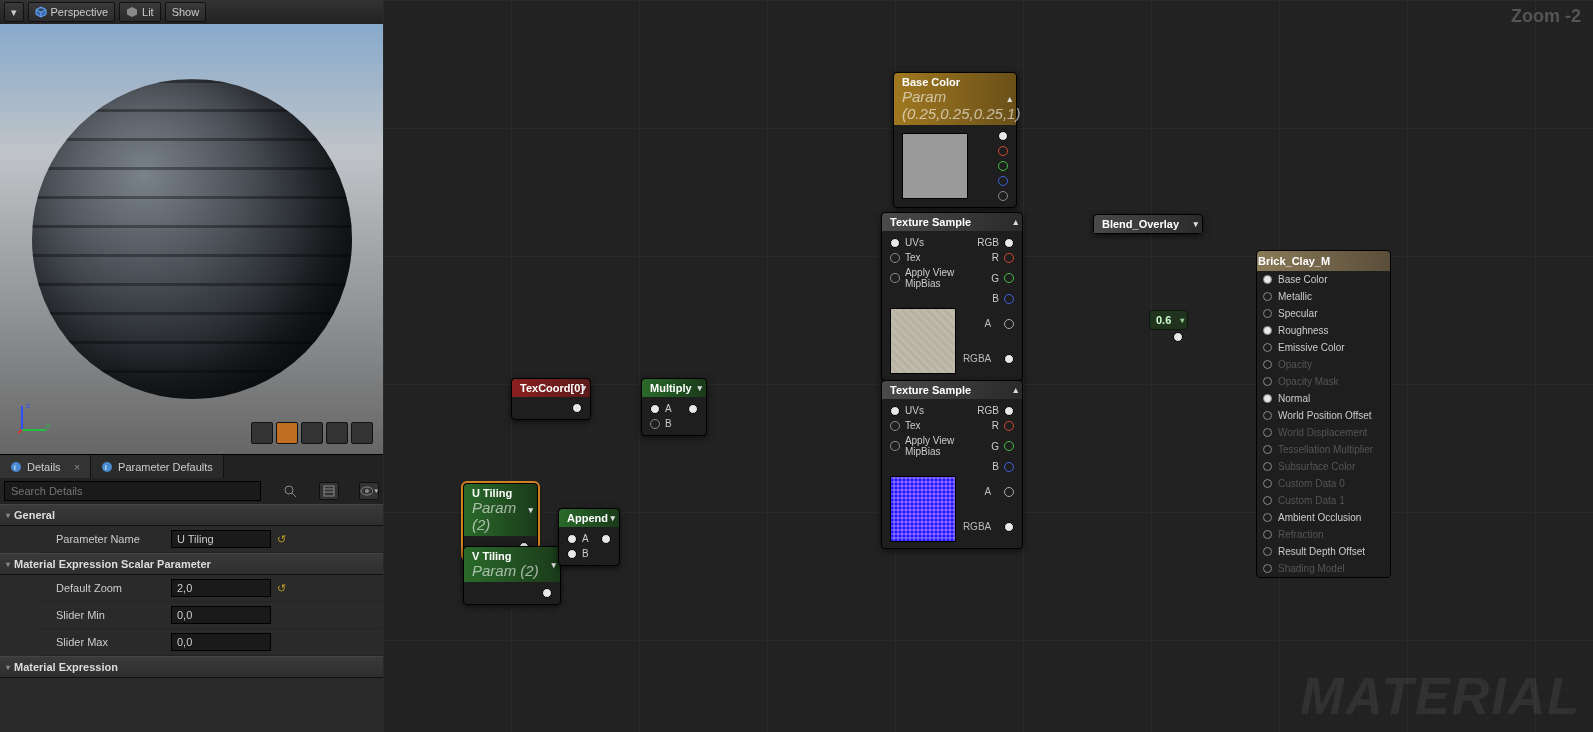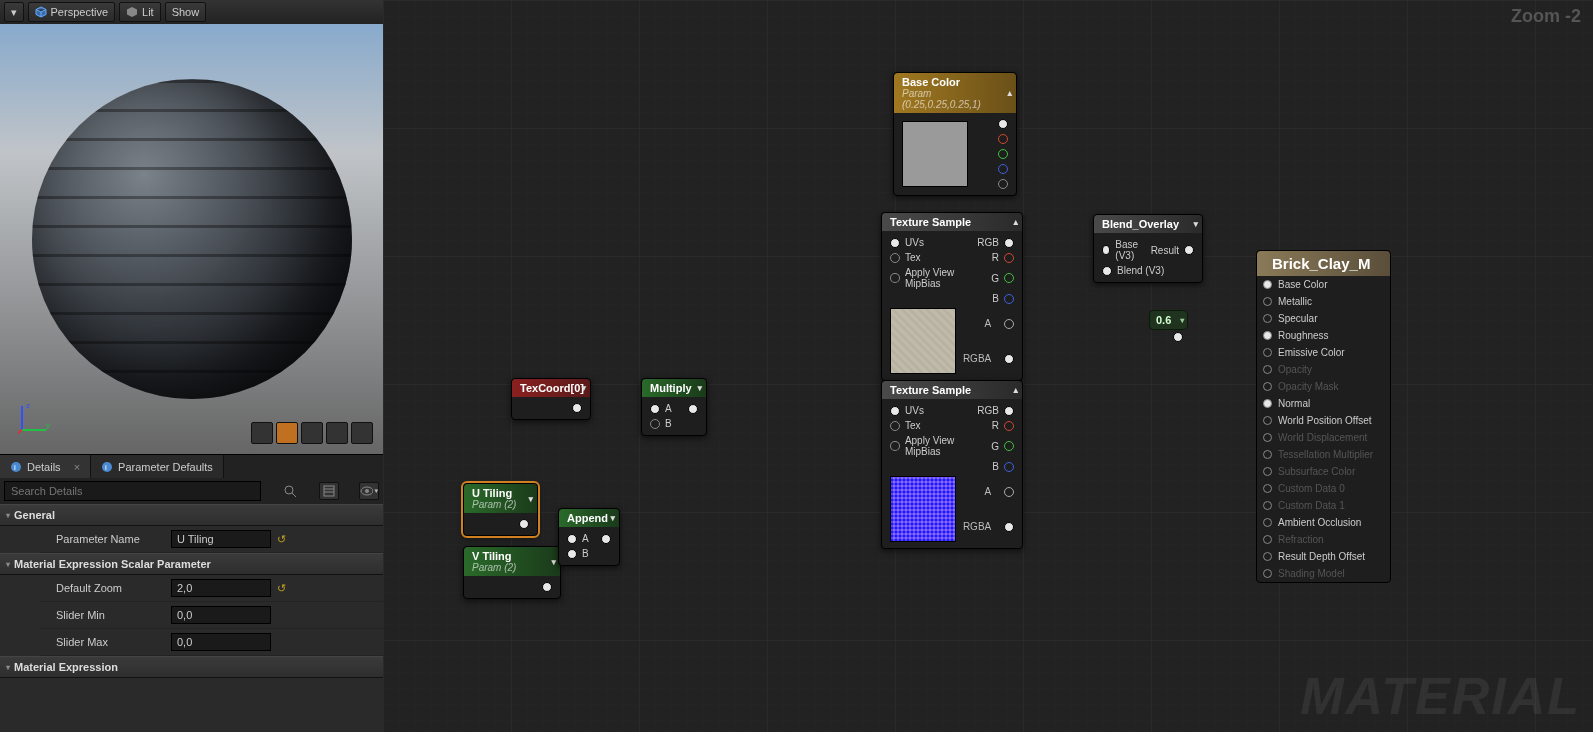--- a/index.html
+++ b/index.html
@@ -43,21 +43,21 @@
    linear-gradient(#242424 1px, transparent 1px),
    linear-gradient(90deg,#242424 1px, transparent 1px);
   background-size: 128px 128px, 128px 128px, 16px 16px, 16px 16px;
 }
 .zoom-label { position:absolute; top:6px; right:12px; font-size:18px; color:#555; font-weight:600; }
 .watermark { position:absolute; right:12px; bottom:6px; font-size:52px; font-weight:700; color:rgba(255,255,255,.07); letter-spacing:2px; font-style:italic; }
 
 
 .node { position:absolute; background:#1e1e1e; border:1px solid #000; border-radius:4px; box-shadow: 0 2px 6px rgba(0,0,0,.6); }
 .node-hdr { padding:3px 18px 3px 8px; border-radius:4px 4px 0 0; font-size:11px; color:#fff; font-weight:600; position:relative; }
-.node-hdr .sub { font-size:10px; font-weight:400; color:rgba(255,255,255,.6); font-style:italic; }
+.node-hdr .sub { font-size:15px; font-weight:400; color:rgba(255,255,255,.6); font-style:italic; }
 .node-hdr .tri { position:absolute; right:4px; top:50%; transform:translateY(-50%); font-size:9px; color:#ddd; }
 .node-body { padding:4px; }
 .node-row { display:flex; justify-content:space-between; align-items:center; padding:2px 4px; font-size:10px; color:#ccc; }
 .pin { width:10px; height:10px; border-radius:50%; border:1px solid #000; display:inline-block; }
 .pin.white { background:#e8e8e8; }
 .pin.hollow { background:transparent; border:1px solid #888; }
 .pin.red { background:transparent; border:1px solid #d04830; }
 .pin.green { background:transparent; border:1px solid #40c040; }
 .pin.blue { background:transparent; border:1px solid #4060e0; }
 .pin.grey { background:transparent; border:1px solid #aaa; }
@@ -71,21 +71,21 @@
 .hdr-grey { background:linear-gradient(90deg,#4a4a4a,#2a2a2a); }
 .hdr-yellow { background:linear-gradient(90deg,#a07820,#6a5018); color:#fff; }
 
 .swatch-big { width:66px; height:66px; background:#9a9a9a; border:1px solid #000; margin:4px; }
 .tex-thumb { width:66px; height:66px; border:1px solid #000; margin:2px 4px; }
 .tex-gray { background: repeating-linear-gradient(45deg,#c0baaa,#c0baaa 3px,#b8b2a2 3px,#b8b2a2 6px); }
 .tex-blue { background: radial-gradient(circle,#3a30ff,#0a00c0); filter: contrast(1.5); background-image: repeating-linear-gradient(0deg,#2020ff 0 2px,#5040ff 2px 4px),repeating-linear-gradient(90deg,#2020ff 0 2px,#5040ff 2px 4px); background-blend-mode: screen; }
 
 
 .result-node { position:absolute; background:#1e1e1e; border:1px solid #000; border-radius:4px; width:135px; }
-.result-hdr { padding:4px 15px; background:linear-gradient(90deg,#8a7a58,#5a4e3a); color:#fff; font-size:15px; font-weight:600; border-radius:4px 4px 0 0; }
+.result-hdr { padding:4px 1px; background:linear-gradient(90deg,#8a7a58,#5a4e3a); color:#fff; font-size:11px; font-weight:600; border-radius:4px 4px 0 0; }
 .result-row { display:flex; align-items:center; gap:6px; padding:3px 6px; font-size:10px; color:#ccc; }
 .result-row.disabled { color:#555; }
 .result-row .rpin { width:9px; height:9px; border-radius:50%; border:1px solid #888; }
 .result-row.connected .rpin { background:#e8e8e8; }
 
 .const-node { position:absolute; background:#1f331f; border:1px solid #0a1a0a; border-radius:4px; padding:3px 16px 3px 6px; color:#d0ffd0; font-size:11px; font-weight:600; display:flex; align-items:flex-start; gap:4px; }
 .const-node .tri { position:absolute; right:3px; top:50%; transform:translateY(-50%); font-size:8px; color:#9c9; }
 .const-out { position:absolute; display:flex; align-items:center; }
 
 .wires { position:absolute; inset:0; pointer-events:none; }
@@ -416,38 +416,20 @@
         <div style="flex:1;display:flex;flex-direction:column;justify-content:space-around;align-items:flex-end;padding-right:4px">
           <span class="out-side" style="font-size:10px"><span>A</span>&nbsp;<span class="pin grey"></span></span>
           <span class="out-side" style="font-size:10px"><span>RGBA</span>&nbsp;<span class="pin white"></span></span>
         </div>
       </div>
     </div>
   </div>
 
   <div class="node" style="left:710px;top:214px;width:110px">
     <div class="node-hdr hdr-grey"><span>Blend_Overlay</span><span class="tri">▾</span></div>
-    <div class="node-body">
-      <div class="node-row">
-          <span class="in-side">
-            <span class="pin white"></span>
-            <span>Base (V3)</span>
-          </span>
-          <span class="out-side">
-            <span>Result</span>
-            <span class="pin white"></span>
-          </span>
-        </div>
-      <div class="node-row">
-          <span class="in-side">
-            <span class="pin white"></span>
-            <span>Blend (V3)</span>
-          </span>
-        </div>
-    </div>
   </div>
 
   <div class="const-node" style="left:766px;top:310px">
     <span>0.6</span>
       <span class="tri">▾</span>
   </div>
   <div class="const-out" style="left:790px;top:332px">
       <span class="pin white"></span>
     </div>
 

